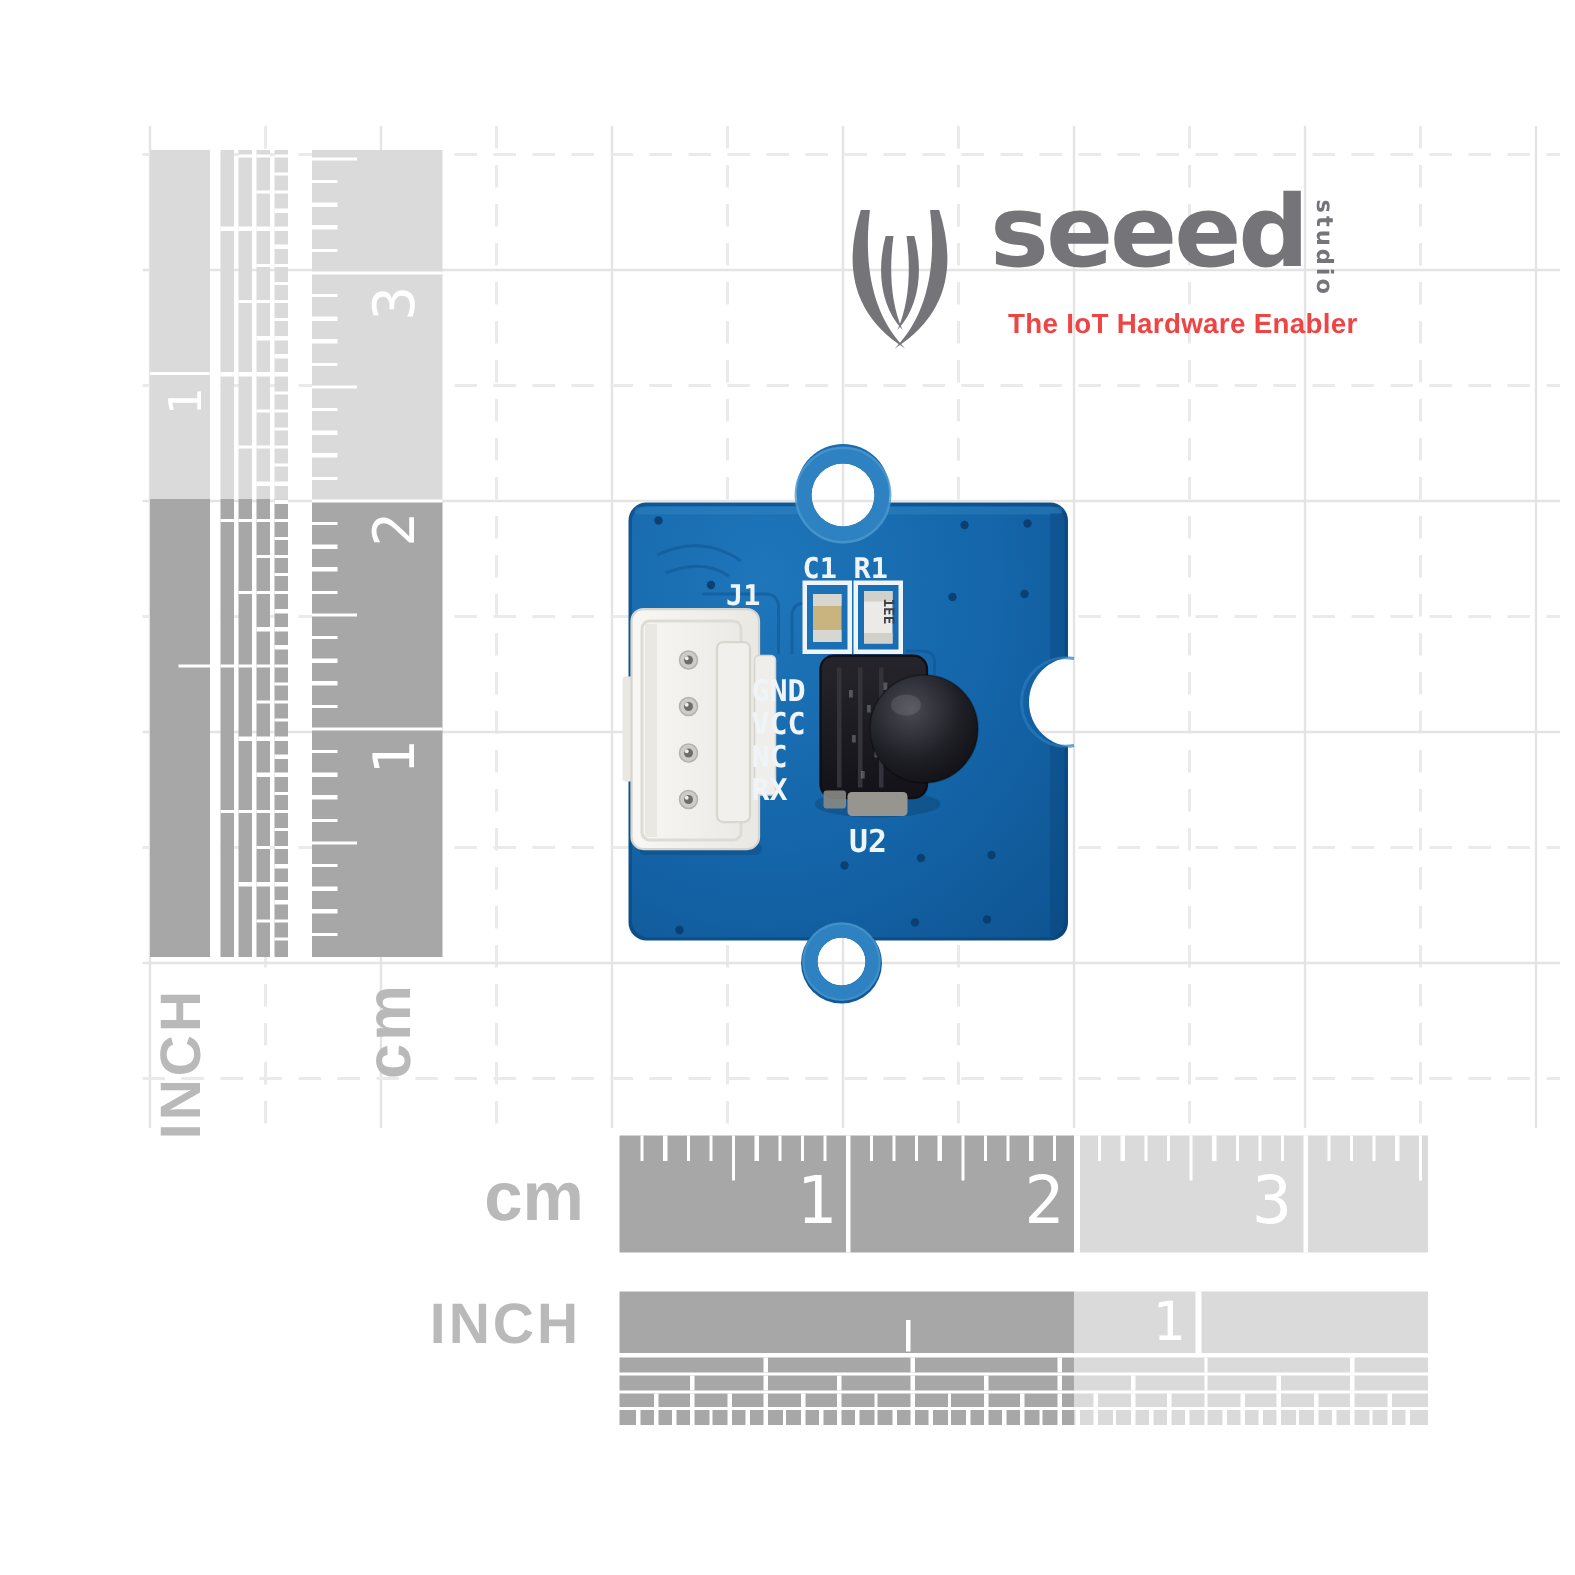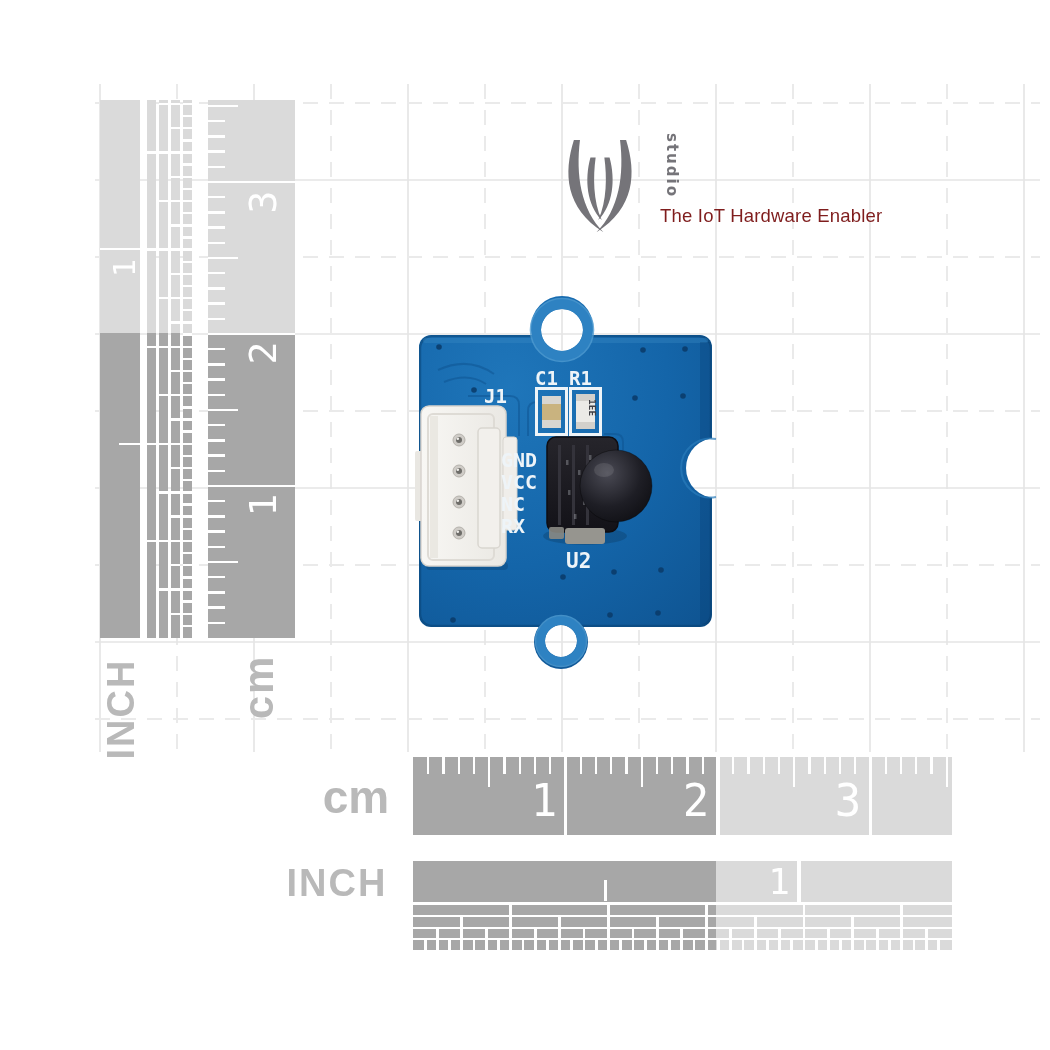--- a/index.html
+++ b/index.html
@@ -27,22 +27,22 @@
   .unit{position:absolute;z-index:3;display:flex;align-items:center;justify-content:center;
         color:#b9b9b9;font-weight:bold;letter-spacing:2px;font-family:"Liberation Sans",sans-serif;}
   
   #logo{position:absolute;left:556px;top:128px;z-index:4;display:flex;gap:16px;align-items:flex-start;}
   #logo .mark{margin-top:12px;}
   .logo-row{display:flex;align-items:flex-start;}
   .wordmark{font-family:"DejaVu Sans",sans-serif;font-weight:bold;font-size:66px;line-height:0.82;
             color:#757479;letter-spacing:-2px;}
   .studio{writing-mode:vertical-rl;font-family:"DejaVu Sans",sans-serif;font-weight:bold;font-size:15px;
           letter-spacing:2px;color:#757479;margin-top:5px;margin-left:3px;}
-  .tagline{font-family:"Liberation Sans",sans-serif;font-weight:normal;font-size:18.5px;
-           color:#7f1d1d;margin-top:7px;letter-spacing:0.2px;}
+  .tagline{font-family:"Liberation Sans",sans-serif;font-weight:bold;font-size:18.5px;
+           color:#ef4444;margin-top:7px;letter-spacing:0.2px;margin-left:12px;}
   #pcb-svg{position:absolute;left:0;top:0;z-index:3;}
 </style>
 </head>
 <body>
 
 <div id="scene">
 
   <svg id="grid-svg" width="1050" height="1050" viewBox="0 0 1050 1050">
       <line x1="100" y1="84" x2="100" y2="752" stroke="#e4e4e4" stroke-width="1.6"></line>
       <line x1="254" y1="84" x2="254" y2="752" stroke="#e4e4e4" stroke-width="1.6"></line>
@@ -251,20 +251,21 @@
     <svg class="mark" width="88" height="94" viewBox="0 0 100 108">
       <g fill="#757479">
         <path d="M20,0 C8,38 10,78 54,106 C28,80 22,40 27,0 Z"></path>
         <path d="M80,0 C92,38 90,78 46,106 C72,80 78,40 73,0 Z"></path>
         <path d="M39,20 C32,46 35,74 52,92 C42,70 42,42 45,20 Z"></path>
         <path d="M61,20 C68,46 65,74 48,92 C58,70 58,42 55,20 Z"></path>
       </g>
     </svg>
     <div class="logo-text">
       <div class="logo-row">
+        <span class="wordmark">seeed</span>
         <span class="studio">studio</span>
       </div>
       <div class="tagline">The IoT Hardware Enabler</div>
     </div>
   </div>
 
 <div class="dec" style="left: 147px; top: 100px; width: 9px; height: 538px; background: linear-gradient(rgb(218, 218, 218) 0px, rgb(218, 218, 218) 233px, rgb(167, 167, 167) 233px); z-index: 2;"></div>
     <div class="dec" style="left: 147px; top: 539.7px; width: 9px; height: 2.4px; background: rgb(255, 255, 255); z-index: 2;"></div>
     <div class="dec" style="left: 147px; top: 442.6px; width: 9px; height: 2.4px; background: rgb(255, 255, 255); z-index: 2;"></div>
     <div class="dec" style="left: 147px; top: 345.5px; width: 9px; height: 2.4px; background: rgb(255, 255, 255); z-index: 2;"></div>

